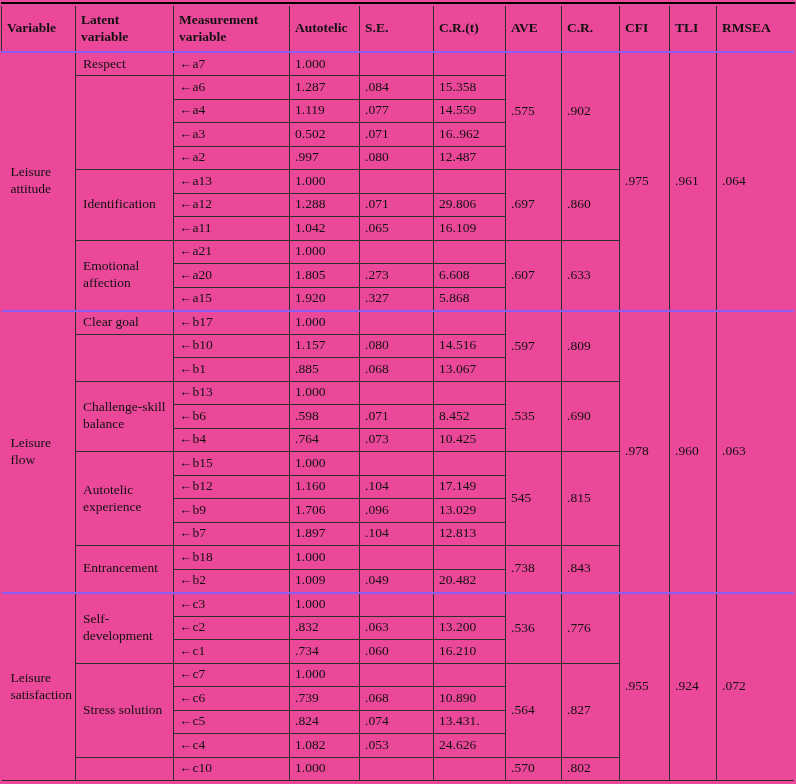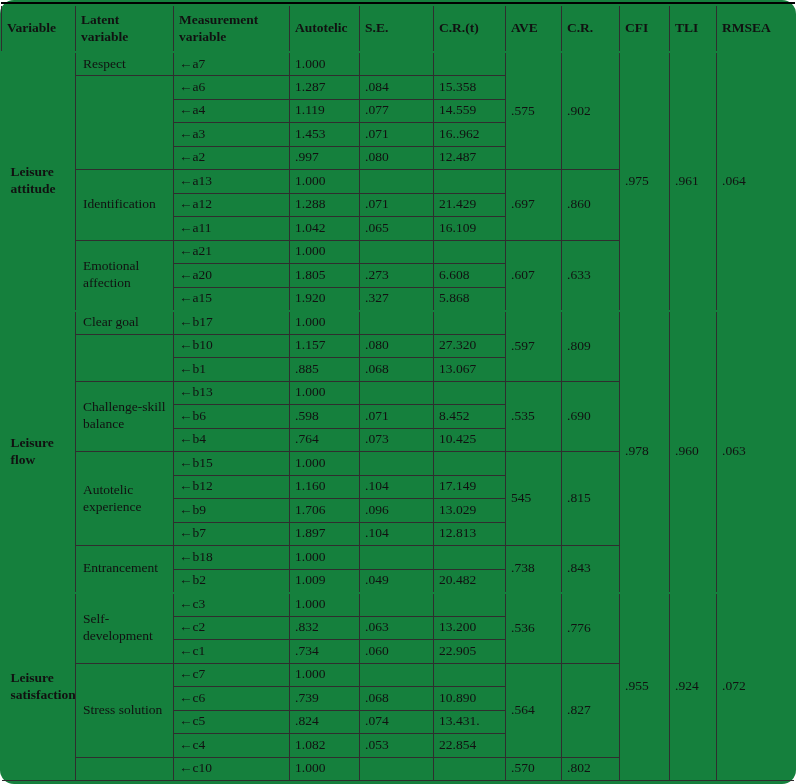--- a/index.html
+++ b/index.html
@@ -5,23 +5,22 @@
   * { box-sizing: border-box; }
   html, body { margin: 0; padding: 0; background: #ffffff; }
   body {
     font-family: "Liberation Serif", "DejaVu Serif", serif;
     color: #111111;
     -webkit-font-smoothing: antialiased;
   }
   .page {
     width: 796px;
     height: 784px;
-    background: #15803d;
+    background: #ec4899;
     padding-top: 2px;
-    border-radius: 14px;
   }
   .table-wrap {
     width: 794px;
     margin-left: 1px;
     border-top: 2.5px solid #000000;
     border-bottom: 2.5px solid #000000;
     padding: 2px 0 3px 0;
   }
   table {
     border-collapse: collapse;
@@ -44,23 +43,23 @@
   }
   td {
     text-align: left;
     vertical-align: middle;
     padding: 1px 5px;
     font-size: 13.5px;
     line-height: 1.25;
     height: 23.5px;
     border-bottom: 1px solid #2e2e2e;
   }
-  .c-variable { border-left: none; padding-left: 9px; font-weight: bold; }
+  .c-variable { border-left: none; padding-left: 9px; }
   .c-latent { padding-left: 7px; }
-  tr.section-start td { border-top: 2px solid #15803d; }
+  tr.section-start td { border-top: 2px solid #8b5cf6; }
 </style>
 </head>
 <body>
 
 <div class="page">
   <div class="table-wrap">
     <table>
       <colgroup>
         <col style="width:74px">
           <col style="width:98px">
@@ -111,21 +110,21 @@
             <td class="c-crt">15.358</td>
           </tr>
           <tr>
             <td class="c-measurement">←a4</td>
             <td class="c-estimate">1.119</td>
             <td class="c-se">.077</td>
             <td class="c-crt">14.559</td>
           </tr>
           <tr>
             <td class="c-measurement">←a3</td>
-            <td class="c-estimate">1.453</td>
+            <td class="c-estimate">0.502</td>
             <td class="c-se">.071</td>
             <td class="c-crt">16..962</td>
           </tr>
           <tr>
             <td class="c-measurement">←a2</td>
             <td class="c-estimate">.997</td>
             <td class="c-se">.080</td>
             <td class="c-crt">12.487</td>
           </tr>
           <tr>
@@ -134,21 +133,21 @@
             <td class="c-estimate">1.000</td>
             <td class="c-se"></td>
             <td class="c-crt"></td>
             <td rowspan="3" class="c-ave">.697</td>
             <td rowspan="3" class="c-cr">.860</td>
           </tr>
           <tr>
             <td class="c-measurement">←a12</td>
             <td class="c-estimate">1.288</td>
             <td class="c-se">.071</td>
-            <td class="c-crt">21.429</td>
+            <td class="c-crt">29.806</td>
           </tr>
           <tr>
             <td class="c-measurement">←a11</td>
             <td class="c-estimate">1.042</td>
             <td class="c-se">.065</td>
             <td class="c-crt">16.109</td>
           </tr>
           <tr>
             <td rowspan="3" class="c-latent">Emotional affection</td>
             <td class="c-measurement">←a21</td>
@@ -181,21 +180,21 @@
             <td rowspan="3" class="c-cr">.809</td>
             <td rowspan="12" class="c-cfi">.978</td>
             <td rowspan="12" class="c-tli">.960</td>
             <td rowspan="12" class="c-rmsea">.063</td>
           </tr>
           <tr>
             <td rowspan="2" class="c-latent"></td>
             <td class="c-measurement">←b10</td>
             <td class="c-estimate">1.157</td>
             <td class="c-se">.080</td>
-            <td class="c-crt">27.320</td>
+            <td class="c-crt">14.516</td>
           </tr>
           <tr>
             <td class="c-measurement">←b1</td>
             <td class="c-estimate">.885</td>
             <td class="c-se">.068</td>
             <td class="c-crt">13.067</td>
           </tr>
           <tr>
             <td rowspan="3" class="c-latent">Challenge-skill balance</td>
             <td class="c-measurement">←b13</td>
@@ -275,21 +274,21 @@
           <tr>
             <td class="c-measurement">←c2</td>
             <td class="c-estimate">.832</td>
             <td class="c-se">.063</td>
             <td class="c-crt">13.200</td>
           </tr>
           <tr>
             <td class="c-measurement">←c1</td>
             <td class="c-estimate">.734</td>
             <td class="c-se">.060</td>
-            <td class="c-crt">22.905</td>
+            <td class="c-crt">16.210</td>
           </tr>
           <tr>
             <td rowspan="4" class="c-latent">Stress solution</td>
             <td class="c-measurement">←c7</td>
             <td class="c-estimate">1.000</td>
             <td class="c-se"></td>
             <td class="c-crt"></td>
             <td rowspan="4" class="c-ave">.564</td>
             <td rowspan="4" class="c-cr">.827</td>
           </tr>
@@ -302,21 +301,21 @@
           <tr>
             <td class="c-measurement">←c5</td>
             <td class="c-estimate">.824</td>
             <td class="c-se">.074</td>
             <td class="c-crt">13.431.</td>
           </tr>
           <tr>
             <td class="c-measurement">←c4</td>
             <td class="c-estimate">1.082</td>
             <td class="c-se">.053</td>
-            <td class="c-crt">22.854</td>
+            <td class="c-crt">24.626</td>
           </tr>
           <tr>
             <td class="c-latent"></td>
             <td class="c-measurement">←c10</td>
             <td class="c-estimate">1.000</td>
             <td class="c-se"></td>
             <td class="c-crt"></td>
             <td class="c-ave">.570</td>
             <td class="c-cr">.802</td>
           </tr>

